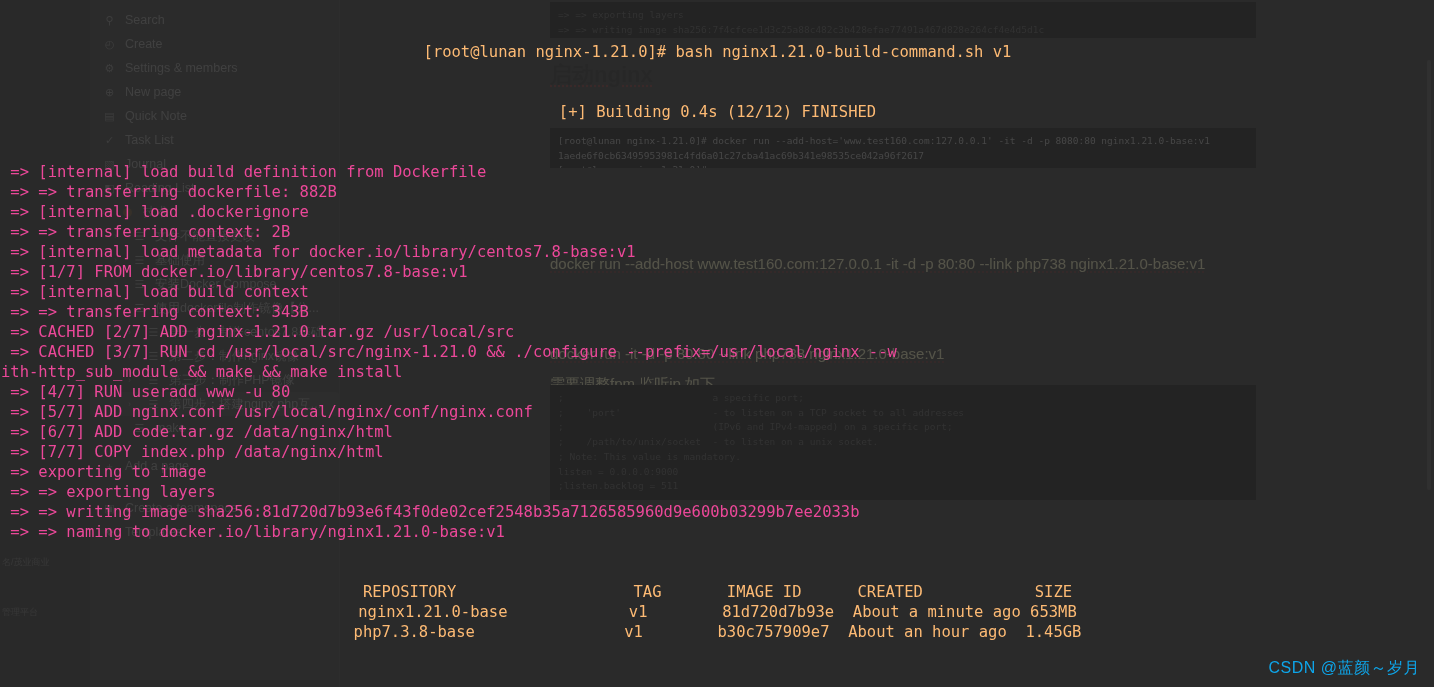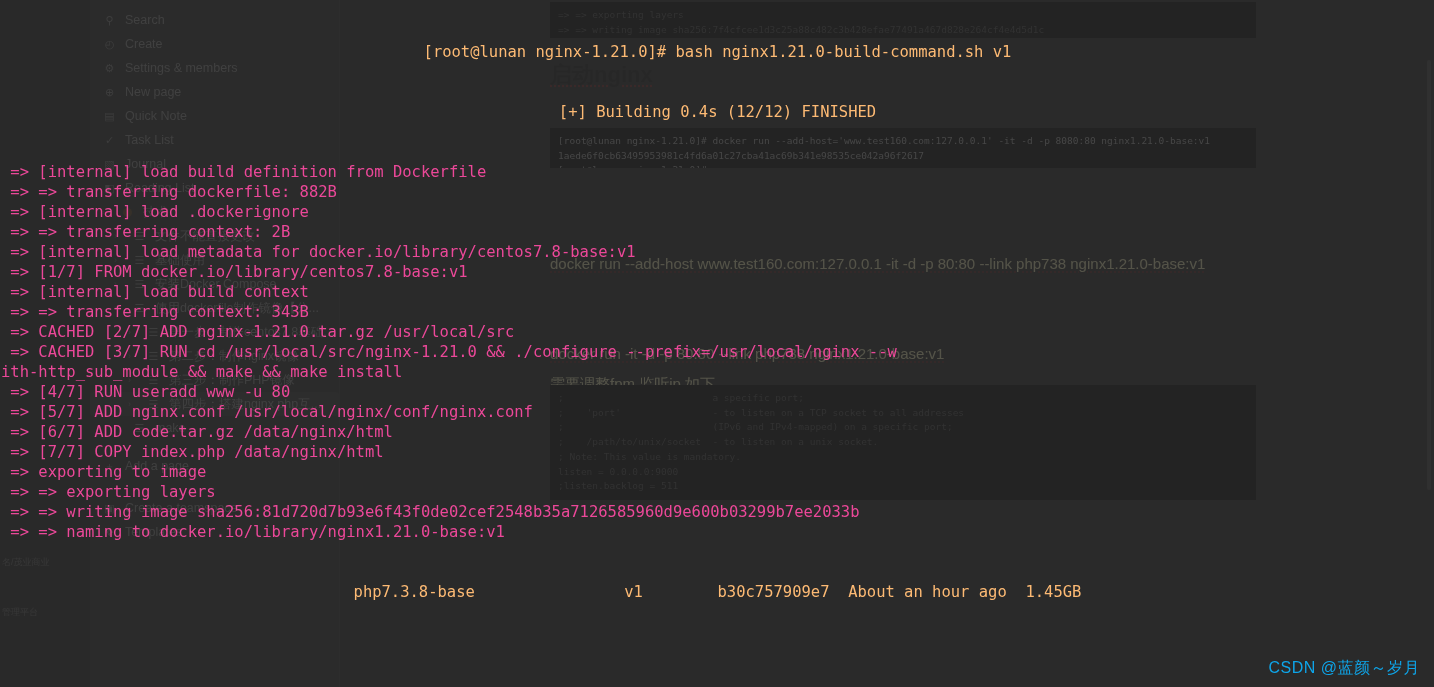--- a/index.html
+++ b/index.html
@@ -280,18 +280,18 @@
 ;listen.backlog = 511</div>
       </div>
       <div class="scrollbar"></div>
     </div>
   </div>
 
   <div class="term">
     <div class="tline c-white">[root@lunan nginx-1.21.0]# bash nginx1.21.0-build-command.sh v1</div>
     <div class="tline c-white">[+] Building 0.4s (12/12) FINISHED</div>
     <div id="build-steps"><div class="tline c-purple"> =&gt; [internal] load build definition from Dockerfile</div><div class="tline c-purple"> =&gt; =&gt; transferring dockerfile: 882B</div><div class="tline c-purple"> =&gt; [internal] load .dockerignore</div><div class="tline c-purple"> =&gt; =&gt; transferring context: 2B</div><div class="tline c-purple"> =&gt; [internal] load metadata for docker.io/library/centos7.8-base:v1</div><div class="tline c-purple"> =&gt; [1/7] FROM docker.io/library/centos7.8-base:v1</div><div class="tline c-purple"> =&gt; [internal] load build context</div><div class="tline c-purple"> =&gt; =&gt; transferring context: 343B</div><div class="tline c-purple"> =&gt; CACHED [2/7] ADD nginx-1.21.0.tar.gz /usr/local/src</div><div class="tline c-purple"> =&gt; CACHED [3/7] RUN cd /usr/local/src/nginx-1.21.0 &amp;&amp; ./configure --prefix=/usr/local/nginx --w</div><div class="tline c-purple">ith-http_sub_module &amp;&amp; make &amp;&amp; make install</div><div class="tline c-purple"> =&gt; [4/7] RUN useradd www -u 80</div><div class="tline c-purple"> =&gt; [5/7] ADD nginx.conf /usr/local/nginx/conf/nginx.conf</div><div class="tline c-purple"> =&gt; [6/7] ADD code.tar.gz /data/nginx/html</div><div class="tline c-purple"> =&gt; [7/7] COPY index.php /data/nginx/html</div><div class="tline c-purple"> =&gt; exporting to image</div><div class="tline c-purple"> =&gt; =&gt; exporting layers</div><div class="tline c-purple"> =&gt; =&gt; writing image sha256:81d720d7b93e6f43f0de02cef2548b35a7126585960d9e600b03299b7ee2033b</div><div class="tline c-purple"> =&gt; =&gt; naming to docker.io/library/nginx1.21.0-base:v1</div></div>
-    <div id="images-table"><div class="tline c-white">php7.3.8-base                v1        b30c757909e7  About an hour ago  1.45GB</div></div>
+    <div id="images-table"><div class="tline c-white">REPOSITORY                   TAG       IMAGE ID      CREATED            SIZE</div><div class="tline c-white">nginx1.21.0-base             v1        81d720d7b93e  About a minute ago 653MB</div><div class="tline c-white">php7.3.8-base                v1        b30c757909e7  About an hour ago  1.45GB</div></div>
     
   </div>
 
   <div class="watermark">CSDN @蓝颜～岁月</div>
 </div>
 
 </body></html>

